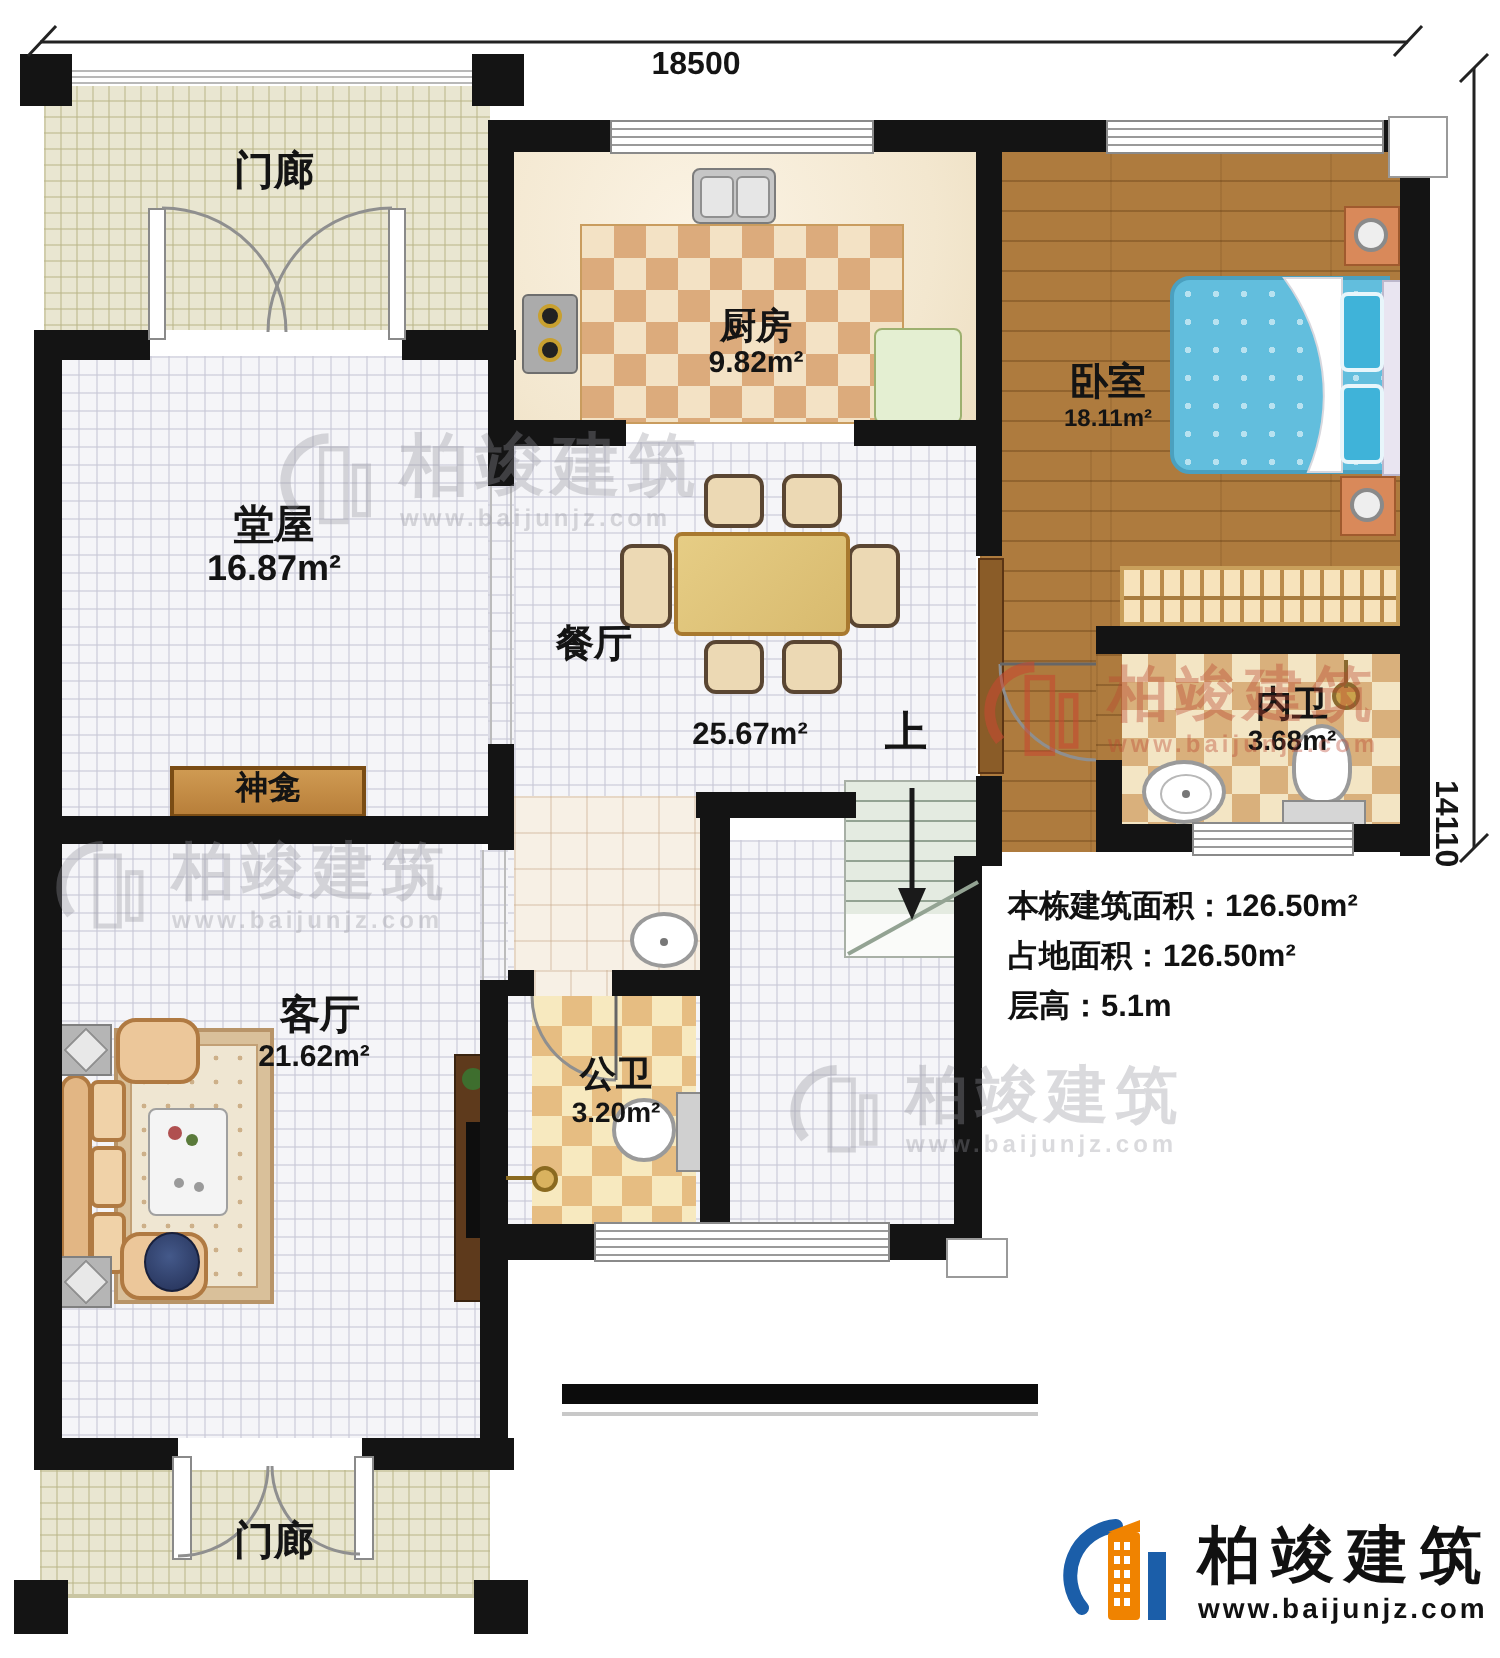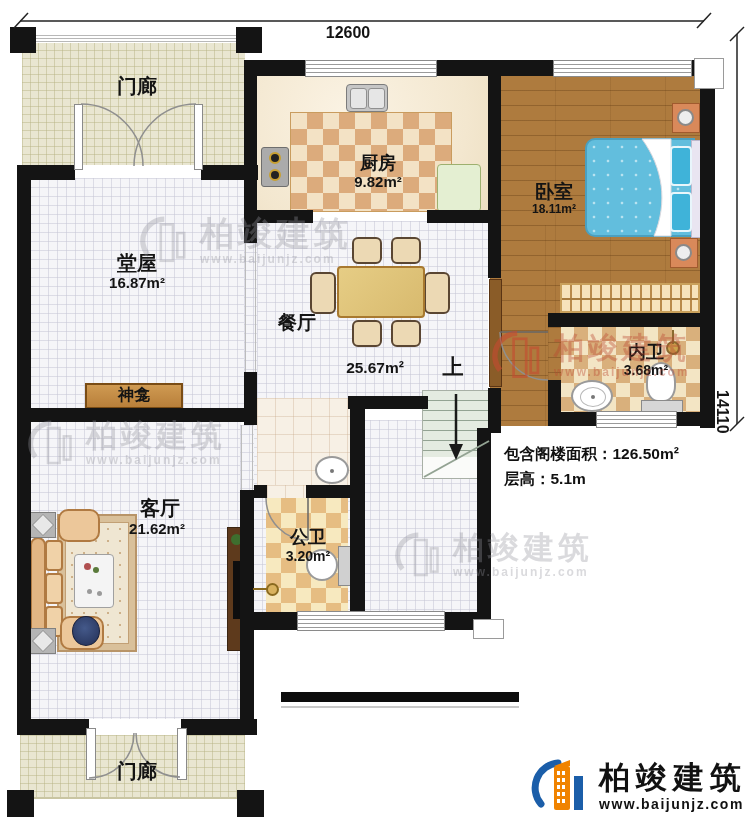--- a/index.html
+++ b/index.html
@@ -240,33 +240,33 @@
       <line x1="730" y1="431" x2="744" y2="417"></line>
     </g>
   </svg>
 
   <div class="lbl" style="left:137px;top:76px;font-size:20px;">门廊</div>
   <div class="lbl" style="left:378px;top:154px;font-size:18px;">厨房</div>
   <div class="lbl" style="left:378px;top:174px;font-size:15px;">9.82m²</div>
   <div class="lbl" style="left:554px;top:182px;font-size:19px;">卧室</div>
   <div class="lbl" style="left:554px;top:203px;font-size:12px;">18.11m²</div>
   <div class="lbl" style="left:137px;top:253px;font-size:20px;">堂屋</div>
-  <div class="lbl" style="left:137px;top:275px;font-size:15px;">16.87m²</div>
+  <div class="lbl" style="left:137px;top:275px;font-size:18px;">16.87m²</div>
   <div class="lbl" style="left:297px;top:313px;font-size:19px;">餐厅</div>
   <div class="lbl" style="left:375px;top:360px;font-size:15.5px;">25.67m²</div>
   <div class="lbl" style="left:134px;top:387px;font-size:16px;font-family:Liberation Serif, serif;">神龛</div>
   <div class="lbl" style="left:646px;top:343px;font-size:18px;">内卫</div>
   <div class="lbl" style="left:646px;top:363px;font-size:14px;">3.68m²</div>
   <div class="lbl" style="left:160px;top:498px;font-size:20px;">客厅</div>
   <div class="lbl" style="left:157px;top:521px;font-size:15px;">21.62m²</div>
   <div class="lbl" style="left:308px;top:528px;font-size:18px;">公卫</div>
   <div class="lbl" style="left:308px;top:549px;font-size:14px;">3.20m²</div>
   <div class="lbl" style="left:137px;top:761px;font-size:20px;">门廊</div>
   <div class="lbl" style="left:453px;top:356px;font-size:21px;">上</div>
-  <div class="lbl" style="left:348px;top:25px;font-size:16px;font-weight:600;">12600</div>
+  <div class="lbl" style="left:348px;top:25px;font-size:16px;font-weight:600;">18500</div>
   <div class="abs" style="left:731px;top:390px;font-size:16px;font-weight:600;transform:rotate(90deg);transform-origin:0 0;white-space:nowrap;">14110</div>
 
   <div class="wm wm-gray" style="left:140px;top:214px;">
     <svg width="52" height="52" viewBox="0 0 60 60">
         <path d="M28 6 A25 25 0 0 0 9 47" fill="none" stroke="currentColor" stroke-width="6"></path>
         <rect x="24" y="12" width="14" height="42" fill="none" stroke="currentColor" stroke-width="3"></rect>
         <rect x="43" y="22" width="8" height="28" fill="none" stroke="currentColor" stroke-width="3"></rect>
       </svg>
     <div>
         <div class="wm-name">柏竣建筑</div>
@@ -301,21 +301,22 @@
         <rect x="24" y="12" width="14" height="42" fill="none" stroke="currentColor" stroke-width="3"></rect>
         <rect x="43" y="22" width="8" height="28" fill="none" stroke="currentColor" stroke-width="3"></rect>
       </svg>
     <div>
         <div class="wm-name" style="font-size:30px;">柏竣建筑</div>
         <div class="wm-url">www.baijunjz.com</div>
       </div>
   </div>
 
   <div class="stats" style="left:504px;top:441px;">
-    <div>包含阁楼面积：126.50m²</div>
+    <div>本栋建筑面积：126.50m²</div>
+    <div>占地面积：126.50m²</div>
     <div>层高：5.1m</div>
   </div>
 
   <div class="abs" style="left:281px;top:692px;width:238px;height:10px;background:#0c0c0c;"></div>
   <div class="abs" style="left:281px;top:706px;width:238px;height:2px;background:#c8c8c8;"></div>
 
   <div class="brand" style="left:531px;top:756px;">
     <svg width="60" height="60" viewBox="0 0 60 60">
       <path d="M27 7 A25 25 0 0 0 10 48" fill="none" stroke="#1b5ea9" stroke-width="7" stroke-linecap="round"></path>
       <path d="M23 10 L39 4 L39 10 Z" fill="#f08300"></path>

